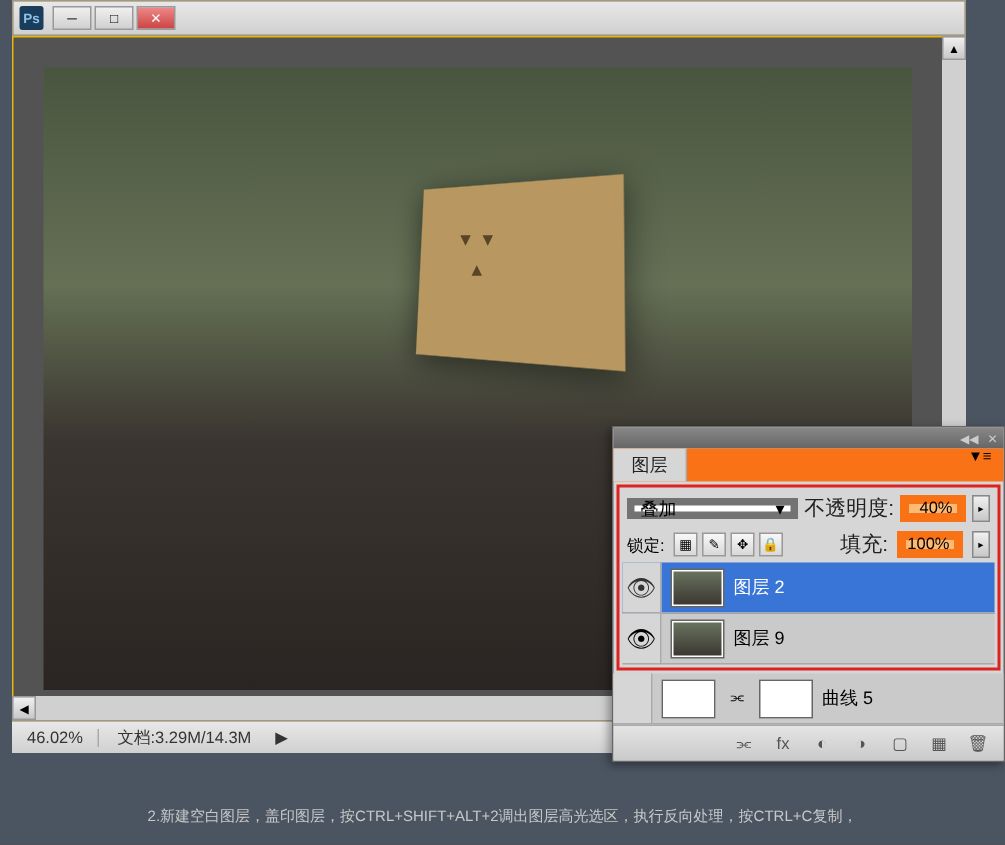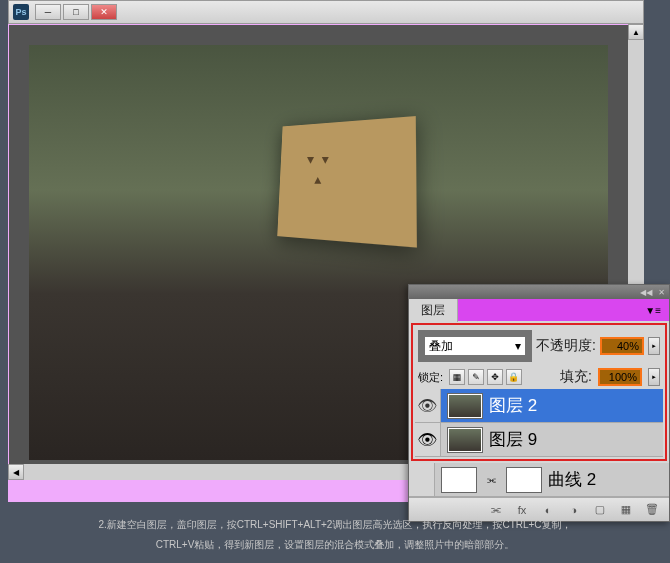--- a/index.html
+++ b/index.html
@@ -1,18 +1,18 @@
 <!DOCTYPE html>
 <html><head>
   <meta charset="utf-8">
   <style>
     * { margin: 0; padding: 0; box-sizing: border-box; font-family: "Microsoft YaHei", Arial, sans-serif; }
     body { background: #4b5461; width: 670px; height: 563px; position: relative; overflow: hidden; }
     
-    .ps-window { position: absolute; top: 0; left: 8px; width: 636px; height: 502px; background: #f0abfc; }
+    .ps-window { position: absolute; top: 0; left: 8px; width: 636px; height: 502px; background: #eab308; }
     
     .titlebar { height: 24px; background: linear-gradient(#e8e8e8, #d0d0d0); display: flex; align-items: center; padding: 0 4px; border: 1px solid #999; }
     .ps-icon { width: 16px; height: 16px; background: #1a3d5c; color: #8fc4e8; font-size: 9px; font-weight: bold; display: flex; align-items: center; justify-content: center; margin-right: 6px; border-radius: 2px; }
     .title-text { font-size: 12px; color: #333; flex: 1; }
     .win-controls { display: flex; gap: 2px; }
     .win-btn { width: 26px; height: 16px; background: linear-gradient(#f0f0f0, #d0d0d0); border: 1px solid #999; font-size: 9px; display: flex; align-items: center; justify-content: center; cursor: pointer; }
     .win-btn.close { background: linear-gradient(#e88, #c44); color: white; }
     
     .canvas-area { position: absolute; top: 25px; left: 1px; right: 16px; bottom: 22px; background: #535353; padding: 20px; }
     .canvas-img { width: 100%; height: 100%; background: linear-gradient(180deg, #4a5540 0%, #657055 35%, #3a3530 60%, #2a2522 100%); position: relative; overflow: hidden; }
@@ -25,45 +25,45 @@
     .scrollbar-h { position: absolute; bottom: 22px; left: 0; right: 16px; height: 16px; background: #d0d0d0; }
     .corner-box { position: absolute; right: 0; bottom: 22px; width: 16px; height: 16px; background: linear-gradient(#f0f0f0,#c8c8c8); border: 1px solid #999; }
     
     .statusbar { position: absolute; bottom: 0; left: 0; right: 0; height: 22px; background: linear-gradient(#e8e8e8, #d0d0d0); border-top: 1px solid #999; display: flex; align-items: center; font-size: 11px; color: #333; }
     .zoom-box { padding: 0 10px; border-right: 1px solid #aaa; }
     .doc-info { padding: 0 12px; }
     .status-arrow { padding: 0 4px; }
     
     .layers-panel { position: absolute; right: 0; top: 284px; width: 262px; background: #d6d6d6; border: 1px solid #666; box-shadow: -2px 2px 6px rgba(0,0,0,0.4); }
     .panel-header { height: 14px; background: linear-gradient(#888, #666); display: flex; justify-content: flex-end; align-items: center; padding: 0 4px; gap: 6px; font-size: 8px; color: #ccc; }
-    .panel-tab { display: flex; align-items: center; height: 22px; background: #d946ef; }
+    .panel-tab { display: flex; height: 22px; background: #f97316; }
     .tab-label { padding: 3px 12px; background: #d6d6d6; font-size: 12px; color: #222; border-right: 1px solid #aaa; }
     .tab-menu { margin-left: auto; padding: 0 8px; font-size: 10px; }
     
     .red-outline { border: 2px solid #d22; padding: 2px; margin: 2px; background: #d6d6d6; }
     
     .blend-row { display: flex; align-items: center; padding: 3px; gap: 4px; }
-    .blend-select { flex: 1; height: 32px; background: #fff; border: 7px solid #737373; font-size: 12px; padding: 0 4px; display: flex; align-items: center; justify-content: space-between; }
+    .blend-select { flex: 1; height: 14px; background: #fff; border: 5px solid #737373; font-size: 12px; padding: 0 4px; display: flex; align-items: center; justify-content: space-between; }
     .label-s { font-size: 14px; color: #222; }
-    .val-input { width: 44px; height: 18px; background: #a16207; border: 2px solid #f97316; font-size: 11px; text-align: right; padding: 0 3px; display: flex; align-items: center; justify-content: flex-end; }
+    .val-input { width: 44px; height: 18px; background: #fdba74; border: 6px solid #f97316; font-size: 11px; text-align: right; padding: 0 3px; display: flex; align-items: center; justify-content: flex-end; }
     .spin { width: 12px; height: 18px; background: linear-gradient(#f0f0f0,#c8c8c8); border: 1px solid #888; font-size: 7px; display:flex; align-items:center; justify-content:center; }
     
     .lock-row { display: flex; align-items: center; padding: 3px; gap: 6px; font-size: 11px; }
     .lock-icons { display: flex; gap: 3px; }
     .lock-icon { width: 16px; height: 16px; background: linear-gradient(#f8f8f8,#d8d8d8); border: 1px solid #999; font-size: 9px; display:flex; align-items:center; justify-content:center; }
     
     .layer-list { background: #cacaca; }
     .layer-item { display: flex; align-items: center; height: 34px; border-bottom: 1px solid #aaa; }
     .layer-item.selected { background: #3875d7; color: #fff; }
     .eye-col { width: 26px; height: 100%; display: flex; align-items: center; justify-content: center; border-right: 1px solid #aaa; background: #d6d6d6; }
     .layer-item.selected .eye-col { background: #d6d6d6; color: #333; }
     .thumb { width: 36px; height: 26px; margin: 0 6px; background: #888; border: 1px solid #666; box-shadow: inset 0 0 0 1px #fff; }
     .thumb.curves { background: #fff; position: relative; }
     .thumb.mask { background: #fff; }
-    .layer-name { font-size: 17px; }
+    .layer-name { font-size: 12px; }
     .link-icon { margin: 0 4px; font-size: 10px; }
     
     .panel-footer { height: 24px; background: linear-gradient(#e4e4e4,#cacaca); display: flex; align-items: center; justify-content: flex-end; gap: 8px; padding: 0 8px; border-top: 1px solid #aaa; }
     .footer-icon { width: 18px; height: 18px; font-size: 11px; display:flex; align-items:center; justify-content:center; color: #555; }
     
     .instructions { position: absolute; bottom: 8px; left: 0; right: 0; text-align: center; color: #c8c8c8; font-size: 10px; line-height: 20px; padding: 0 20px; }
   </style>
 </head>
 <body>
 
@@ -86,20 +86,25 @@
   <div class="scrollbar-v">
     <div class="scroll-arrow" style="top:0">▲</div>
     <div class="scroll-arrow" style="bottom:0">▼</div>
   </div>
   <div class="scrollbar-h">
     <div class="scroll-arrow" style="left:0">◀</div>
     <div class="scroll-arrow" style="right:0">▶</div>
   </div>
   <div class="corner-box"></div>
 
+  <div class="statusbar">
+    <div class="zoom-box">46.02%</div>
+    <div class="doc-info">文档:3.29M/14.3M</div>
+    <div class="status-arrow">▶</div>
+  </div>
 </div>
 
 <div class="layers-panel">
   <div class="panel-header">
     <span>◀◀</span>
     <span>✕</span>
   </div>
   <div class="panel-tab">
     <div class="tab-label">图层</div>
     <div class="tab-menu">▼≡</div>
@@ -146,31 +151,30 @@
       </div>
     </div>
   </div>
 
   <div class="layer-list">
     <div class="layer-item">
       <div class="eye-col"></div>
       <div class="thumb curves"></div>
       <span class="link-icon">⫘</span>
       <div class="thumb mask"></div>
-      <div class="layer-name">曲线 2</div>
+      <div class="layer-name">曲线 5</div>
     </div>
   </div>
 
   <div class="panel-footer">
     <div class="footer-icon">⫘</div>
     <div class="footer-icon">fx</div>
     <div class="footer-icon">◐</div>
     <div class="footer-icon">◑</div>
     <div class="footer-icon">▢</div>
     <div class="footer-icon">▦</div>
     <div class="footer-icon">🗑</div>
   </div>
 </div>
 
 <div class="instructions">
   <div>2.新建空白图层，盖印图层，按CTRL+SHIFT+ALT+2调出图层高光选区，执行反向处理，按CTRL+C复制，</div>
-  <div>CTRL+V粘贴，得到新图层，设置图层的混合模式叠加，调整照片中的暗部部分。</div>
 </div>
 
 </body></html>

